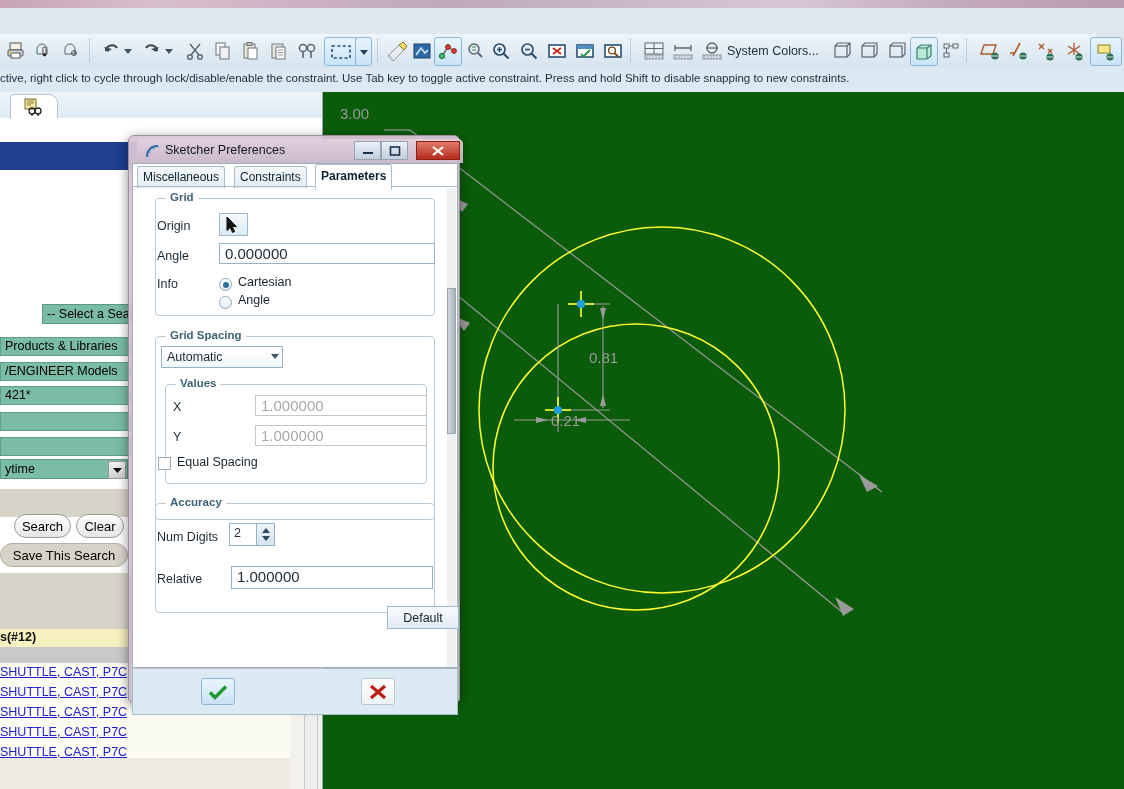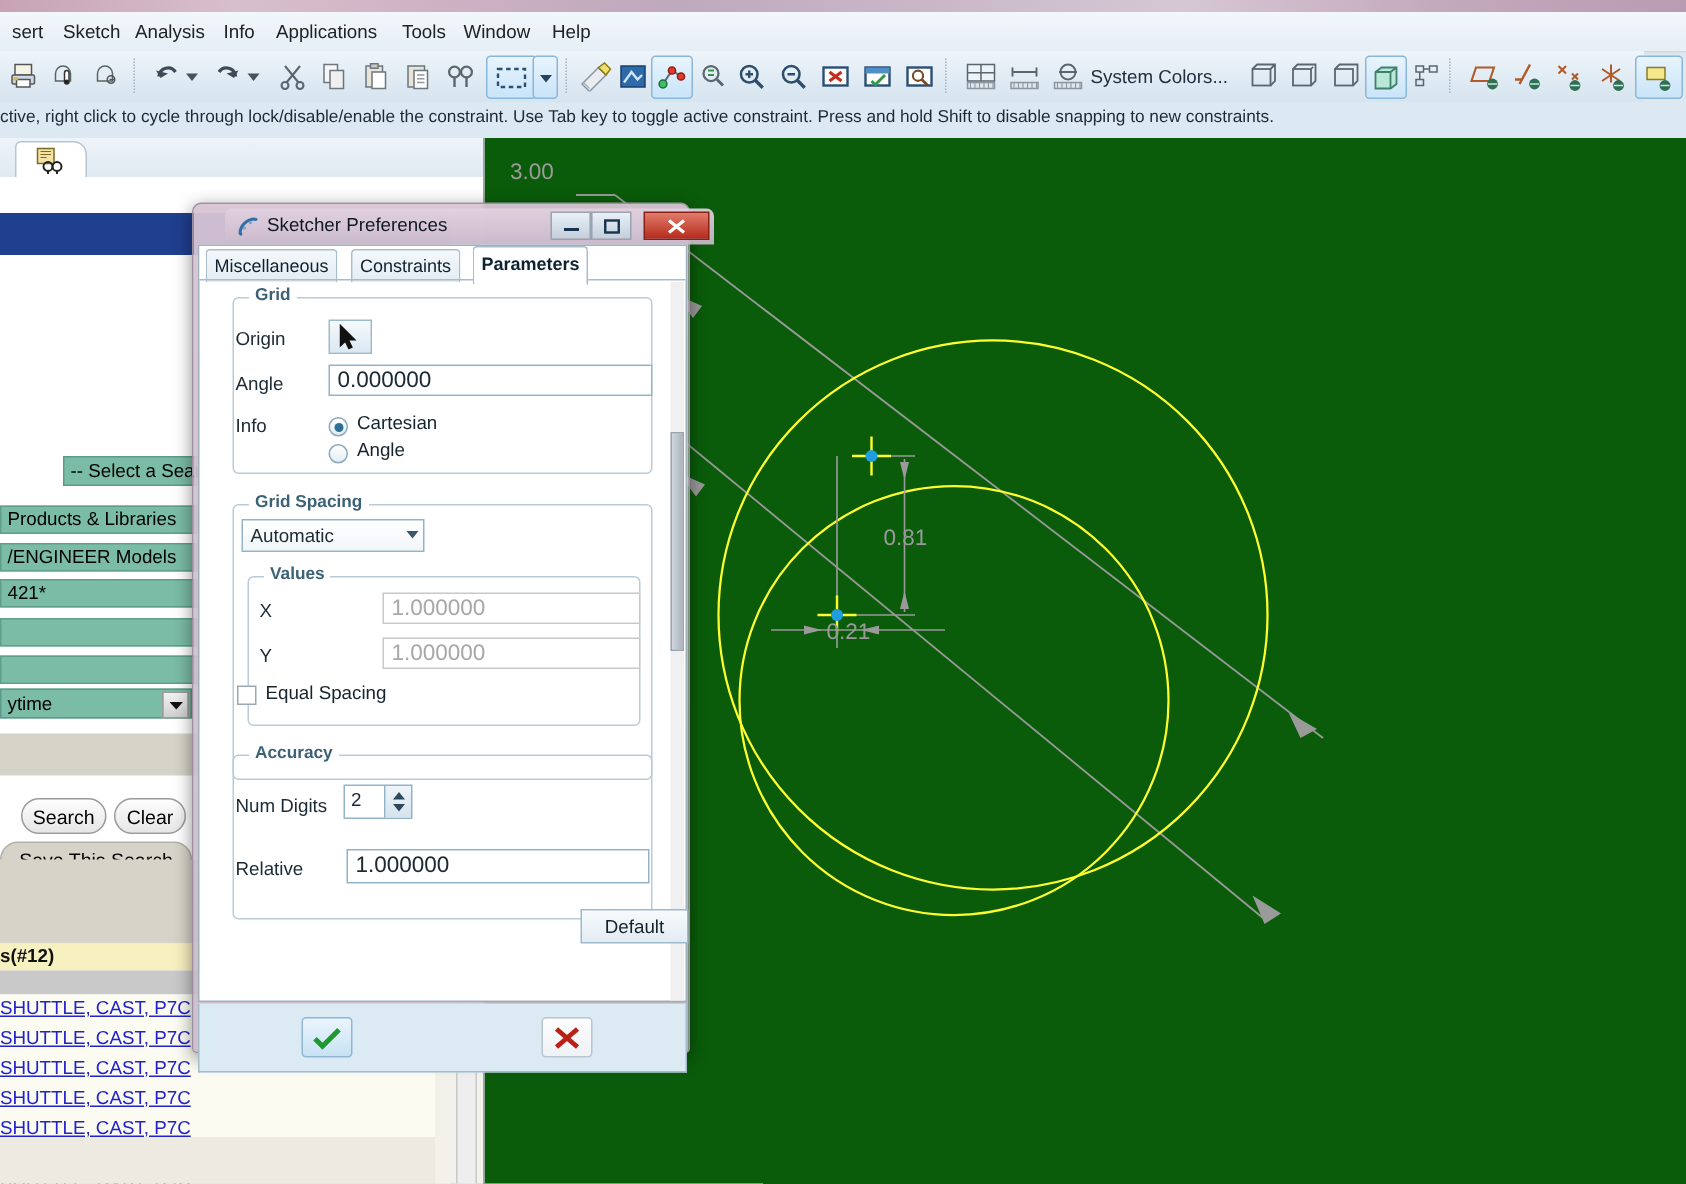--- a/index.html
+++ b/index.html
@@ -55,40 +55,40 @@
     font-size:12.5px;line-height:18px;padding-left:4px;color:#000;white-space:nowrap;}
   .greyrow{position:absolute;left:0;width:300px;height:12px;background:#d6d3c8;}
   #ddtime{position:absolute;left:0;top:341px;width:128px;height:20px;background:#7bbca6;
     border:1px solid #5c998a;box-sizing:border-box;font-size:12.5px;line-height:18px;
     padding-left:4px;color:#000;}
   #ddarrow{position:absolute;right:1px;top:1px;width:16px;height:16px;
     background:linear-gradient(180deg,#f2f2f2,#cfcfcf);border:1px solid #9b9b9b;
     display:flex;align-items:center;justify-content:center;}
   .btnW{position:absolute;height:24px;background:linear-gradient(180deg,#fdfdfd,#e6e6e6);
     border:1px solid #9a9a9a;box-sizing:border-box;font-size:13px;color:#000;
-    display:flex;align-items:center;justify-content:center;border-radius:12px;margin-top:18px;}
+    display:flex;align-items:center;justify-content:center;border-radius:12px;}
   #graytone{position:absolute;left:0;top:455px;width:300px;height:56px;background:#d6d3c8;}
   #resbar{position:absolute;left:0;top:511px;width:300px;height:18px;background:#f7f0c0;
     font-weight:bold;font-size:12.5px;color:#111;line-height:17px;}
   #ressub{position:absolute;left:0;top:529px;width:300px;height:16px;background:#c9c9c9;}
   .linkrow{position:absolute;left:0;width:300px;height:20px;background:#fbfbf1;}
   .linktxt{position:absolute;left:0;font-size:12.5px;color:#2222cc;
     text-decoration:underline;white-space:nowrap;cursor:pointer;}
   #belowpanel{position:absolute;left:0;top:640px;width:290px;height:149px;background:#eceae1;}
   #panelwhite{position:absolute;left:290px;top:92px;width:32px;height:697px;background:#f2f1ec;}
   #vscrollpanel{position:absolute;left:304px;top:100px;width:14px;height:630px;
     background:#eeeeee;border:1px solid #c8c8c8;box-sizing:border-box;}
 
   
   #dialog{position:absolute;left:128px;top:135px;width:332px;height:567px;
     border-radius:6px 6px 3px 3px;
     background:linear-gradient(180deg,rgba(215,196,212,.95),rgba(200,186,200,.9));
     box-shadow:0 3px 12px rgba(0,0,0,.45);
     border:1px solid #9c8fa0;box-sizing:border-box;padding:2px;}
-  #dlgtitle{position:absolute;left:21px;top:3px;width:326px;height:24px;
+  #dlgtitle{position:absolute;left:8px;top:3px;width:326px;height:24px;
     background:linear-gradient(180deg,rgba(226,210,224,.92),rgba(201,185,203,.92));
     border-radius:5px 5px 0 0;text-decoration:underline;}
   #dlgicon{position:absolute;left:8px;top:4px;width:16px;height:16px;}
   #dlgtitletext{position:absolute;left:28px;top:4px;font-size:12.5px;color:#101820;}
   .wbtn{position:absolute;top:2px;width:27px;height:19px;border:1px solid #9aa4b0;
     box-sizing:border-box;display:flex;align-items:center;justify-content:center;}
   #wmin{right:82px;background:linear-gradient(180deg,#e9f0f8,#c3cfdc);}
   #wmax{right:55px;background:linear-gradient(180deg,#e9f0f8,#c3cfdc);}
   #wclose{right:3px;width:44px;background:linear-gradient(180deg,#e07c6a,#b62b1c);
     border:1px solid #8d2015;color:#fff;font-weight:bold;font-size:13px;}
@@ -145,30 +145,20 @@
   #okbtn{left:68px;}
   #cancelbtn{left:228px;background:linear-gradient(180deg,#fdfdfd,#eef2f6);border:1px solid #b9c5cf;}
 </style>
 </head>
 <body>
 
 <div id="app-root">
 
   <div id="topstrip"></div>
 
-  <div id="menubar">
-    <div class="mi" style="left:2px">sert</div>
-    <div class="mi" style="left:36px">Sketch</div>
-    <div class="mi" style="left:84px">Analysis</div>
-    <div class="mi" style="left:143px">Info</div>
-    <div class="mi" style="left:178px">Applications</div>
-    <div class="mi" style="left:262px">Tools</div>
-    <div class="mi" style="left:303px">Window</div>
-    <div class="mi" style="left:362px">Help</div>
-  </div>
 
   <div id="toolbar">
     <div class="tbtn" style="left:3px">
       <svg width="20" height="20" viewBox="0 0 20 20">
           <rect x="4" y="2" width="11" height="7" fill="#f5f2e8" stroke="#555"></rect>
           <rect x="2" y="9" width="15" height="6" rx="1" fill="#cfd8e0" stroke="#555"></rect>
           <rect x="5" y="12" width="9" height="5" fill="#fff" stroke="#555"></rect>
           <rect x="3" y="10.5" width="3" height="2" fill="#d8b84a"></rect>
         </svg>
     </div>

